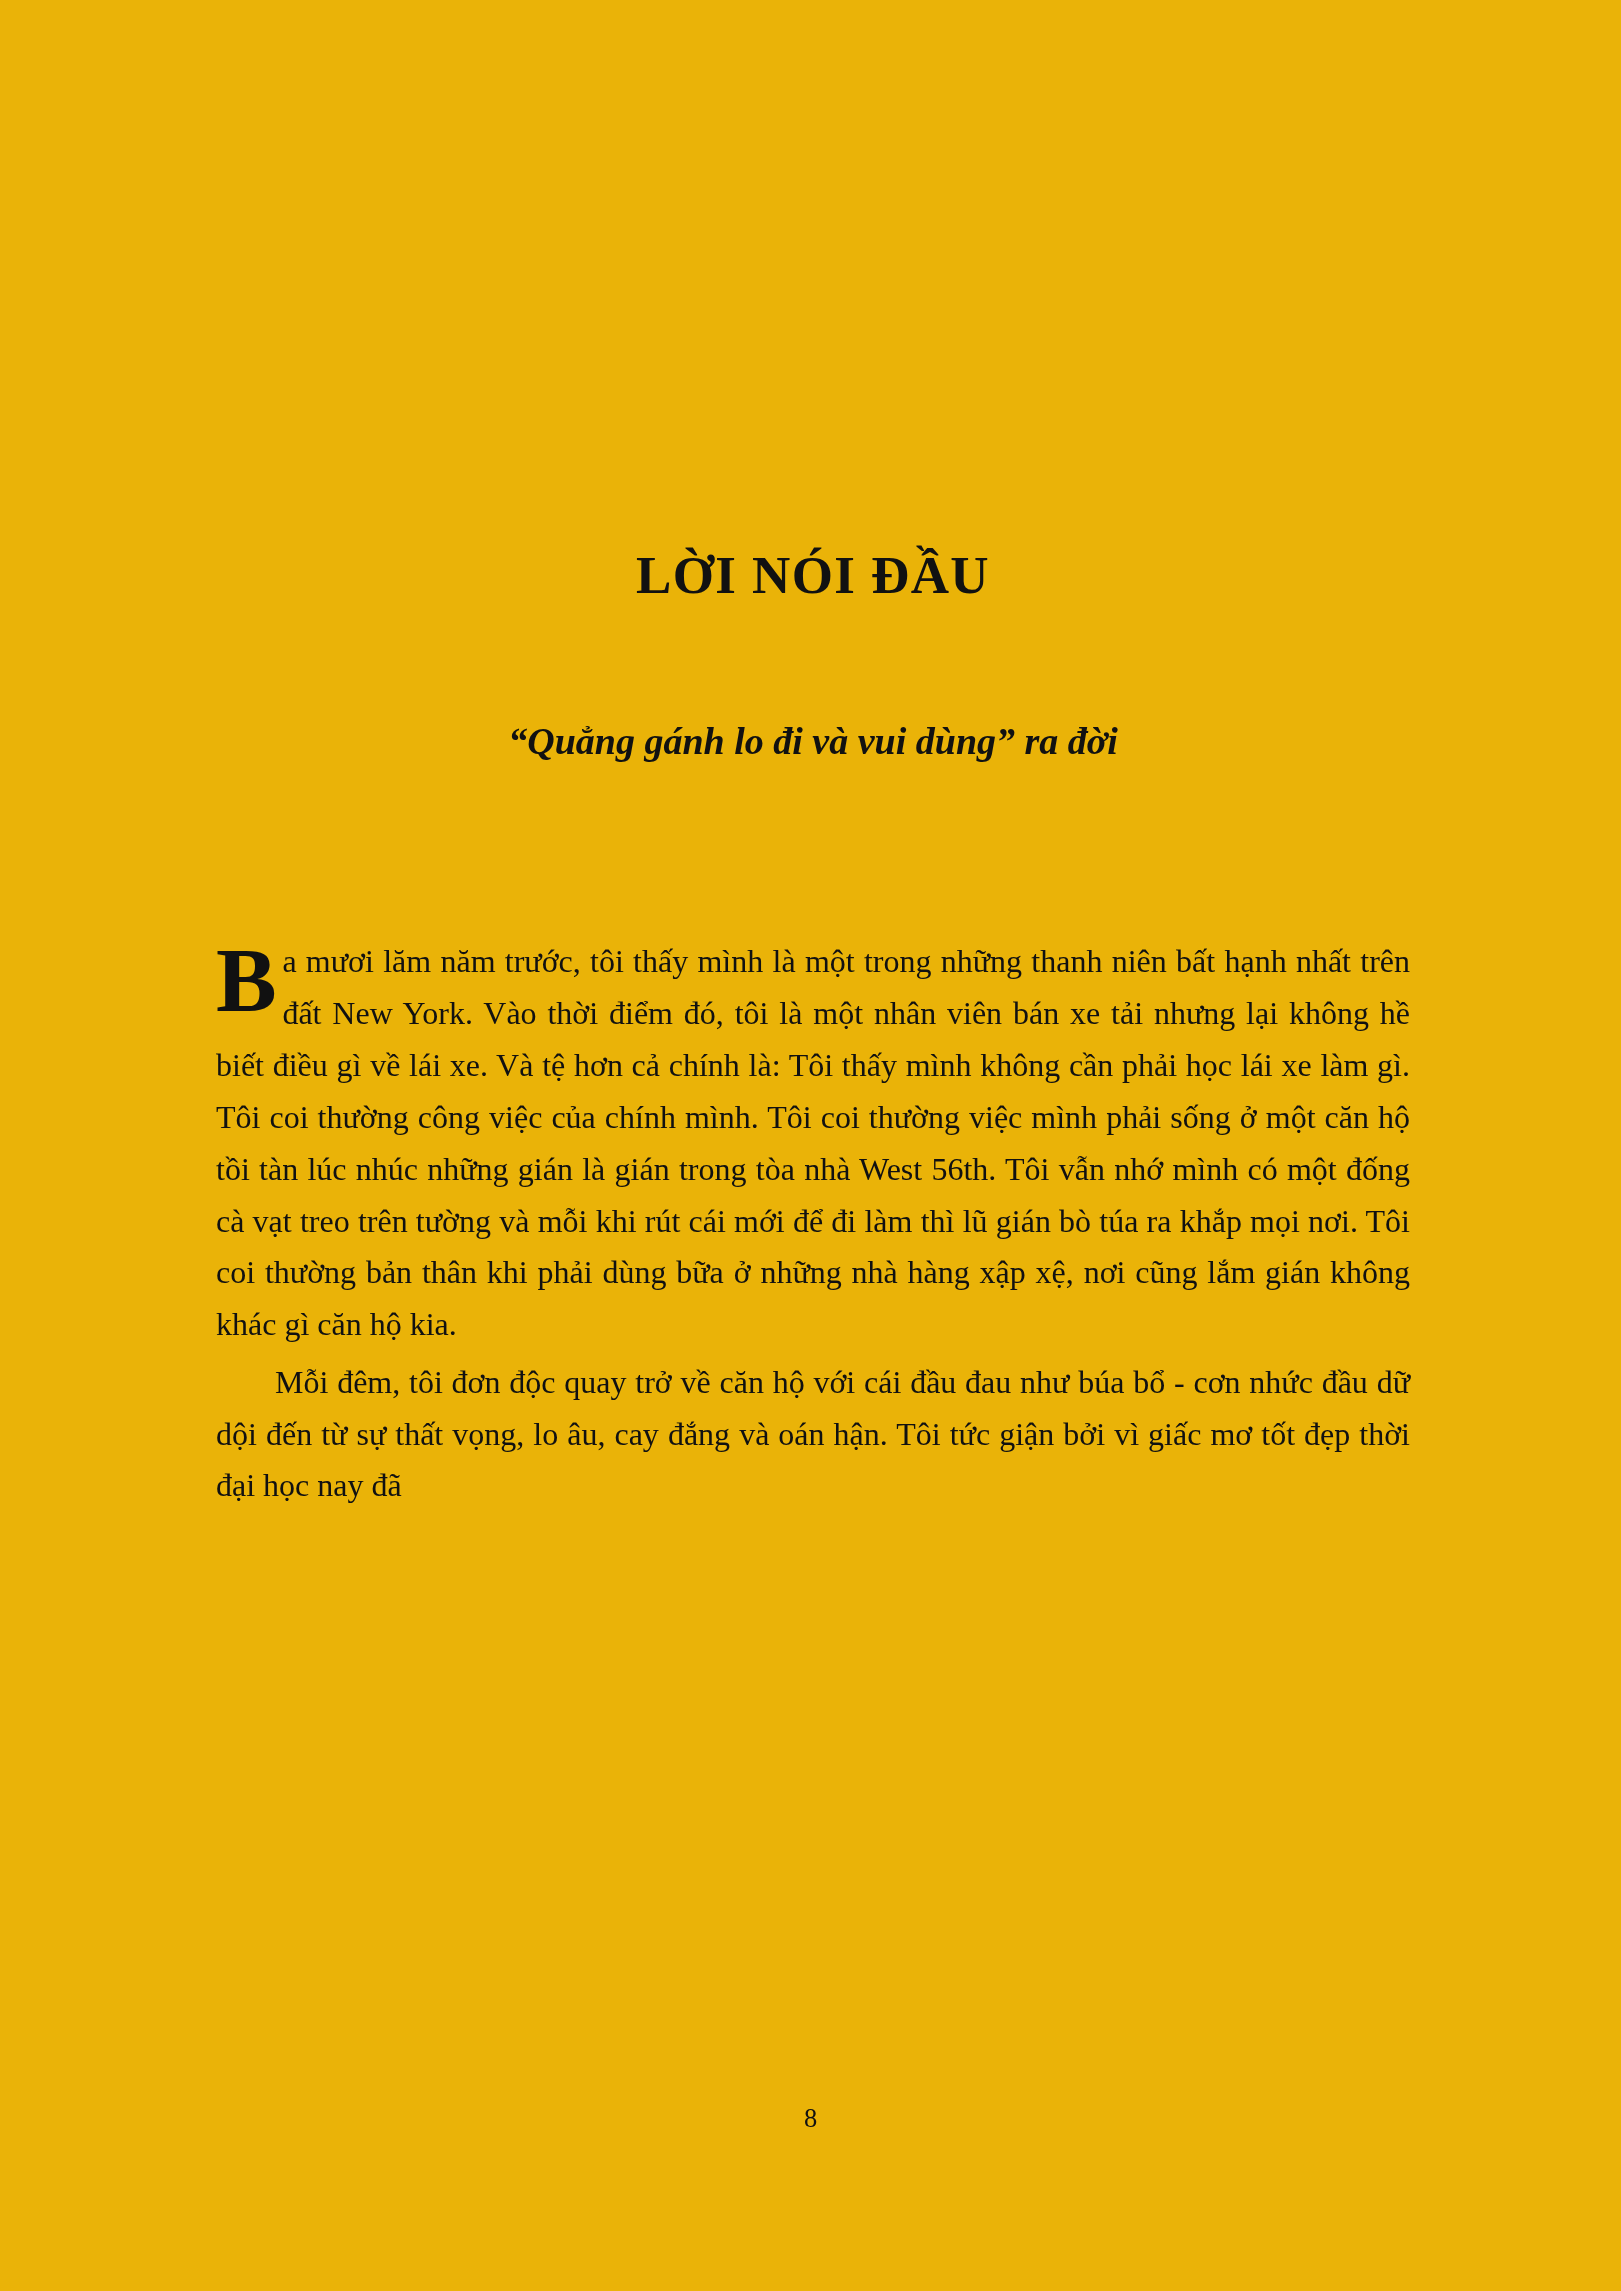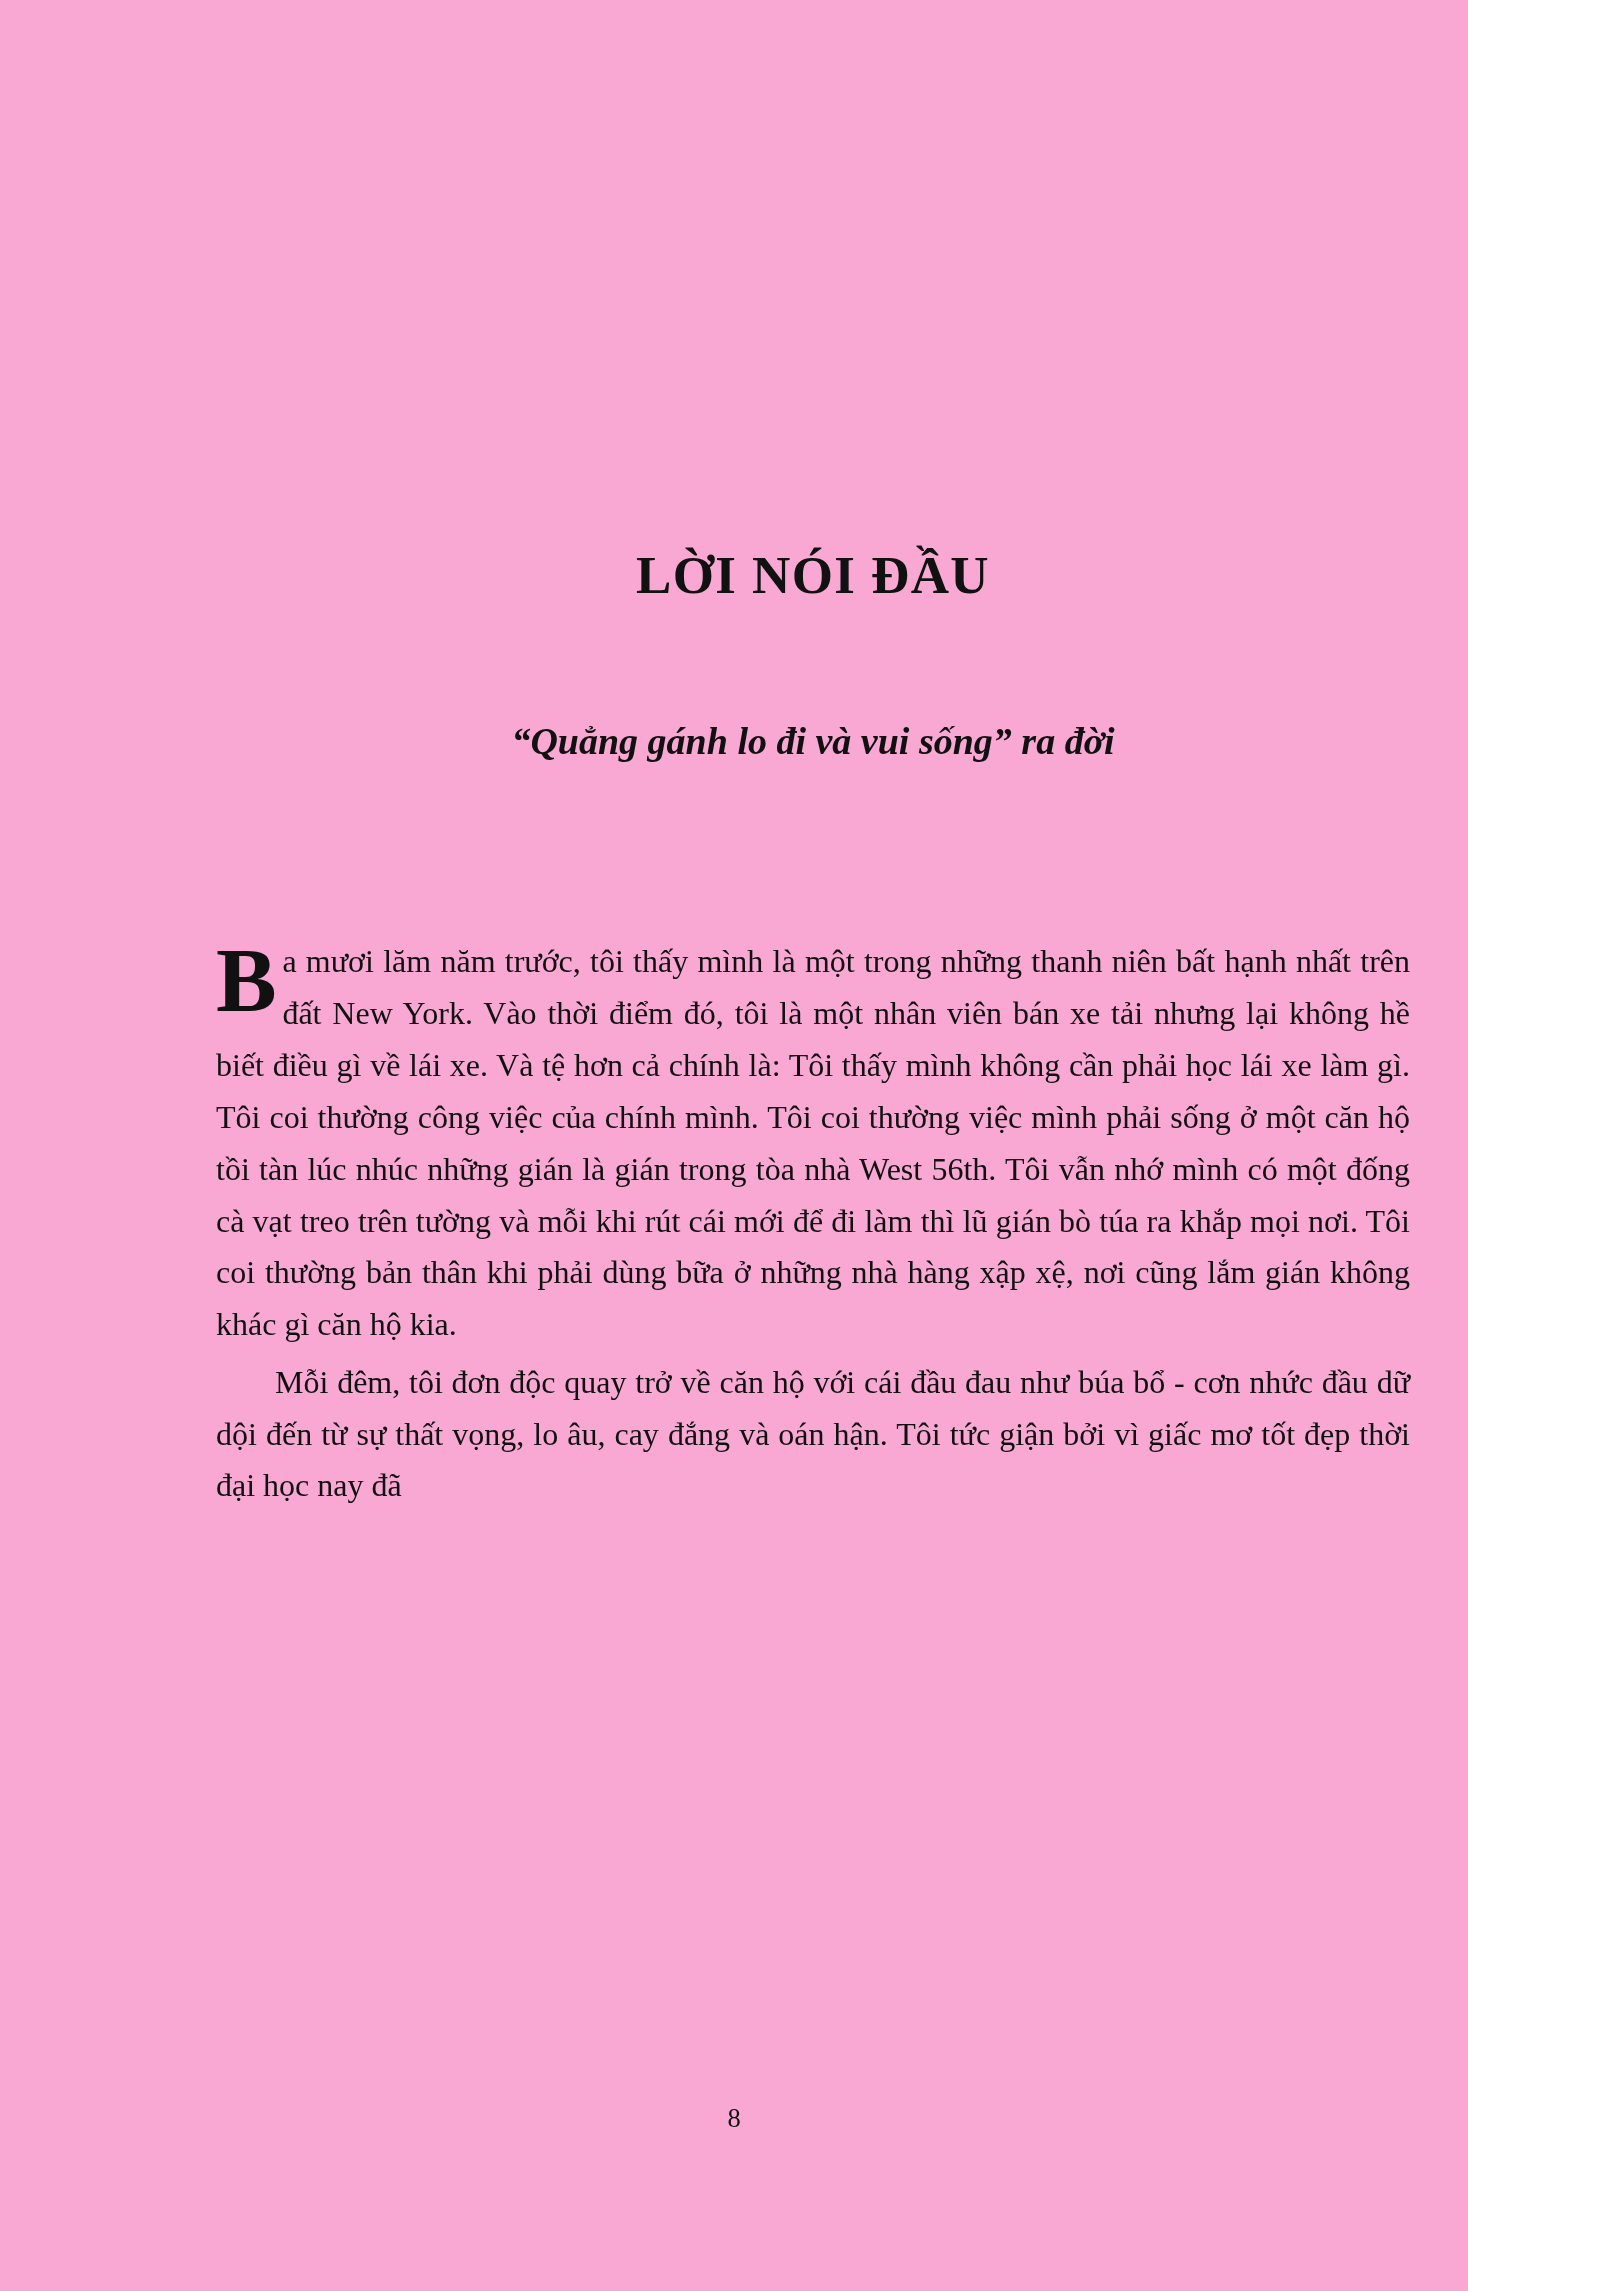--- a/index.html
+++ b/index.html
@@ -13,23 +13,23 @@
     font-family: "Liberation Serif", "DejaVu Serif", serif;
     color: #111111;
     position: relative;
     overflow: hidden;
   }
 
   .page {
     position: absolute;
     top: 0;
     left: 0;
-    width: 1468px;
+    width: 1621px;
     height: 2291px;
-    background: #f9a8d4;
+    background: #eab308;
   }
 
   .content {
     position: absolute;
     left: 216px;
     top: 0;
     width: 1194px;
     height: 2291px;
   }
 
@@ -96,21 +96,21 @@
 </style>
 </head>
 <body>
 
 <div class="page">
   <div class="content">
 
     <h1 class="chapter-title">LỜI NÓI ĐẦU</h1>
 
     <div class="subtitle">
-      <span class="line">“Quẳng gánh lo đi và vui sống” ra đời</span>
+      <span class="line">“Quẳng gánh lo đi và vui dùng” ra đời</span>
     </div>
 
     <div class="body-block">
       <p class="para dropcap-para">
         <span class="dropcap">B</span><span>a mươi lăm năm trước, tôi thấy mình là một trong những thanh niên bất hạnh nhất trên đất New York. Vào thời điểm đó, tôi là một nhân viên bán xe tải nhưng lại không hề biết điều gì về lái xe. Và tệ hơn cả chính là: Tôi thấy mình không cần phải học lái xe làm gì. Tôi coi thường công việc của chính mình. Tôi coi thường việc mình phải sống ở một căn hộ tồi tàn lúc nhúc những gián là gián trong tòa nhà West 56th. Tôi vẫn nhớ mình có một đống cà vạt treo trên tường và mỗi khi rút cái mới để đi làm thì lũ gián bò túa ra khắp mọi nơi. Tôi coi thường bản thân khi phải dùng bữa ở những nhà hàng xập xệ, nơi cũng lắm gián không khác gì căn hộ kia.</span>
       </p>
       <p class="para">Mỗi đêm, tôi đơn độc quay trở về căn hộ với cái đầu đau như búa bổ - cơn nhức đầu dữ dội đến từ sự thất vọng, lo âu, cay đắng và oán hận. Tôi tức giận bởi vì giấc mơ tốt đẹp thời đại học nay đã</p>
     </div>
 
   </div>

